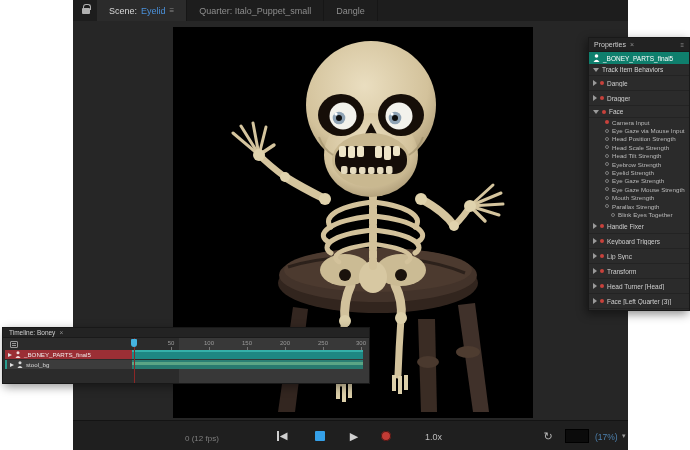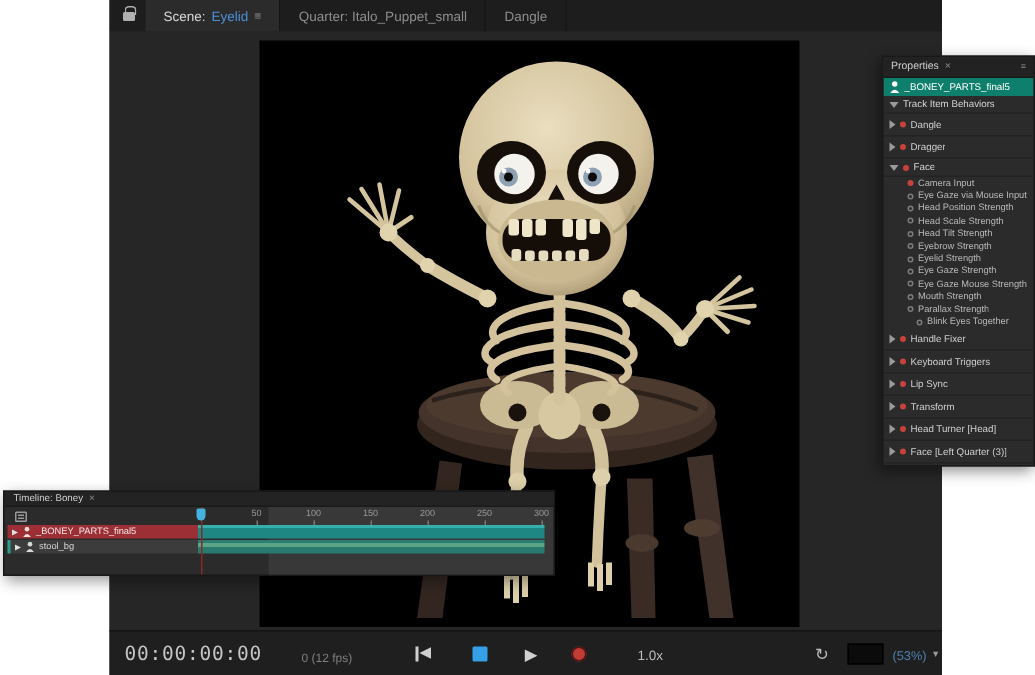--- a/index.html
+++ b/index.html
@@ -25,21 +25,21 @@
   
   #stage-area { position:absolute; left:0; top:21px; width:100%; height:399px; background:#262626; }
   #stage-canvas { position:absolute; left:100px; top:6px; width:360px; height:391px; background:#000; }
   #stage-canvas svg { width:100%; height:100%; display:block; }
 
   
   #transport { position:absolute; left:0; bottom:0; width:100%; height:30px;
                background:#1f1f1f; border-top:1px solid #141414; color:#c9c9c9; }
   #timecode { position:absolute; left:10px; top:8px; font-family:"DejaVu Sans Mono", monospace;
               font-size:13px; letter-spacing:.5px; color:#c4c4c4; }
-  #frame-info { position:absolute; left:128px; top:13px; font-size:8px; color:#7f7f7f; }
+  #frame-info { position:absolute; left:112px; top:13px; font-size:8px; color:#7f7f7f; }
   .t-btn { position:absolute; top:0; height:30px; display:flex; align-items:center; justify-content:center;
            width:26px; cursor:default; }
   #btn-skip { left:196px; font-size:10px; color:#cfcfcf; }
   #btn-skip span { border-left:2px solid #cfcfcf; padding-left:1px; line-height:10px; }
   #btn-stop { left:234px; }
   #btn-stop .sq { width:10px; height:10px; background:#35a0e8; border-radius:1px; }
   #btn-play { left:268px; font-size:11px; color:#d0d0d0; }
   #btn-rec  { left:300px; }
   #btn-rec .dot { width:10px; height:10px; border-radius:50%; background:#c23b35; box-shadow:0 0 0 1px #4a1512 inset; }
   #speed { position:absolute; left:346px; top:9px; font-size:9px; color:#bdbdbd; padding:2px 6px; }
@@ -257,40 +257,39 @@
           <rect x="213" y="139" width="6.5" height="8" rx="2"></rect>
         </g>
 
         <path d="M146 110 Q150 122 160 128" stroke="#9a8a66" stroke-width="2" fill="none" opacity=".6"></path>
         <path d="M250 110 Q246 122 236 128" stroke="#9a8a66" stroke-width="2" fill="none" opacity=".6"></path>
       </svg>
     </div>
   </div>
 
   <div id="transport">
-    <span id="timecode">00:00:00:00</span>
     <span id="frame-info">0 (12 fps)</span>
     <div class="t-btn" id="btn-skip">
         <span>◀</span>
       </div>
     <div class="t-btn" id="btn-stop">
         <div class="sq"></div>
       </div>
     <div class="t-btn" id="btn-play">
         <span>▶</span>
       </div>
     <div class="t-btn" id="btn-rec">
         <div class="dot"></div>
       </div>
     <span id="speed">1.0x</span>
     <div class="t-btn" id="btn-loop">
         <span>↻</span>
       </div>
     <div id="thumb"></div>
-    <span id="zoom-level">(53%)</span>
+    <span id="zoom-level">(17%)</span>
     <span id="zoom-dd">▾</span>
   </div>
 </div>
 
 <div id="properties-panel">
   <div id="pp-header">
     <span>Properties</span>
     <span id="pp-close">×</span>
     <span class="grow"></span>
     <span id="pp-menu">≡</span>

